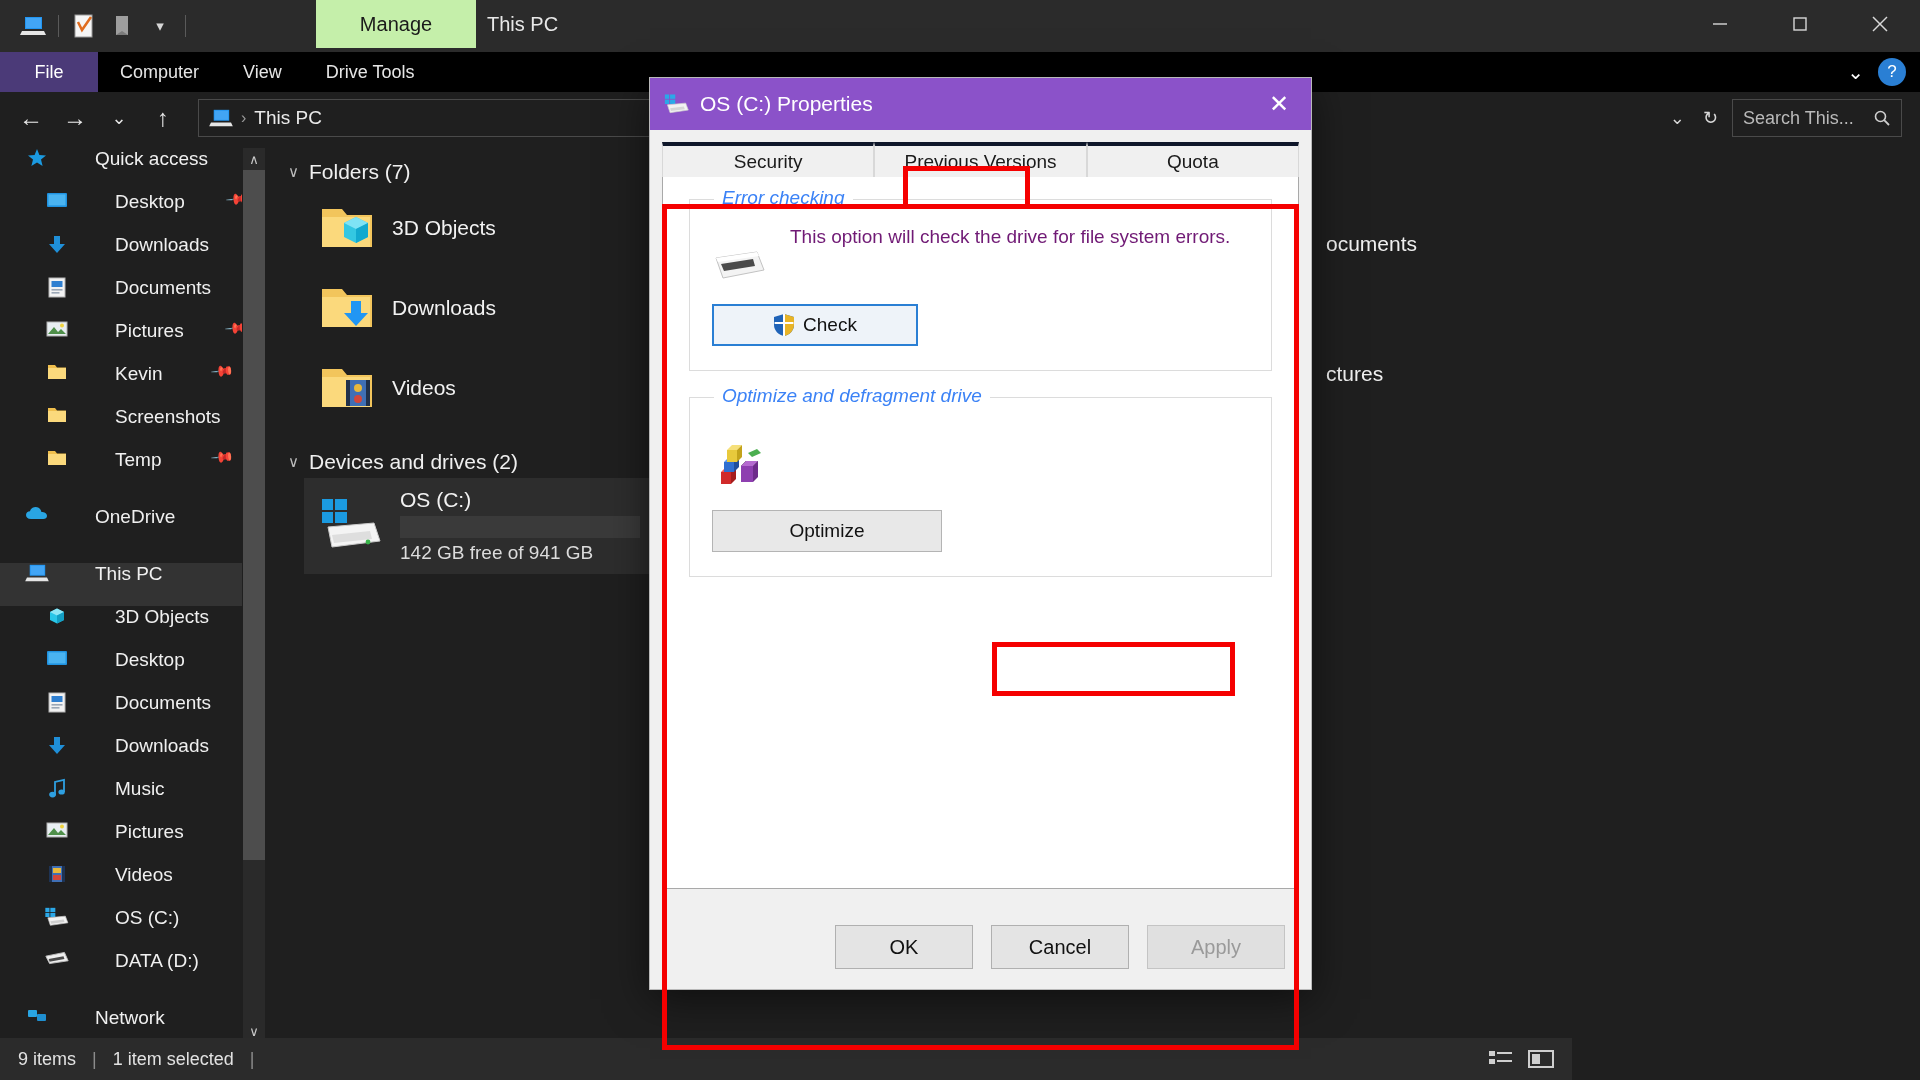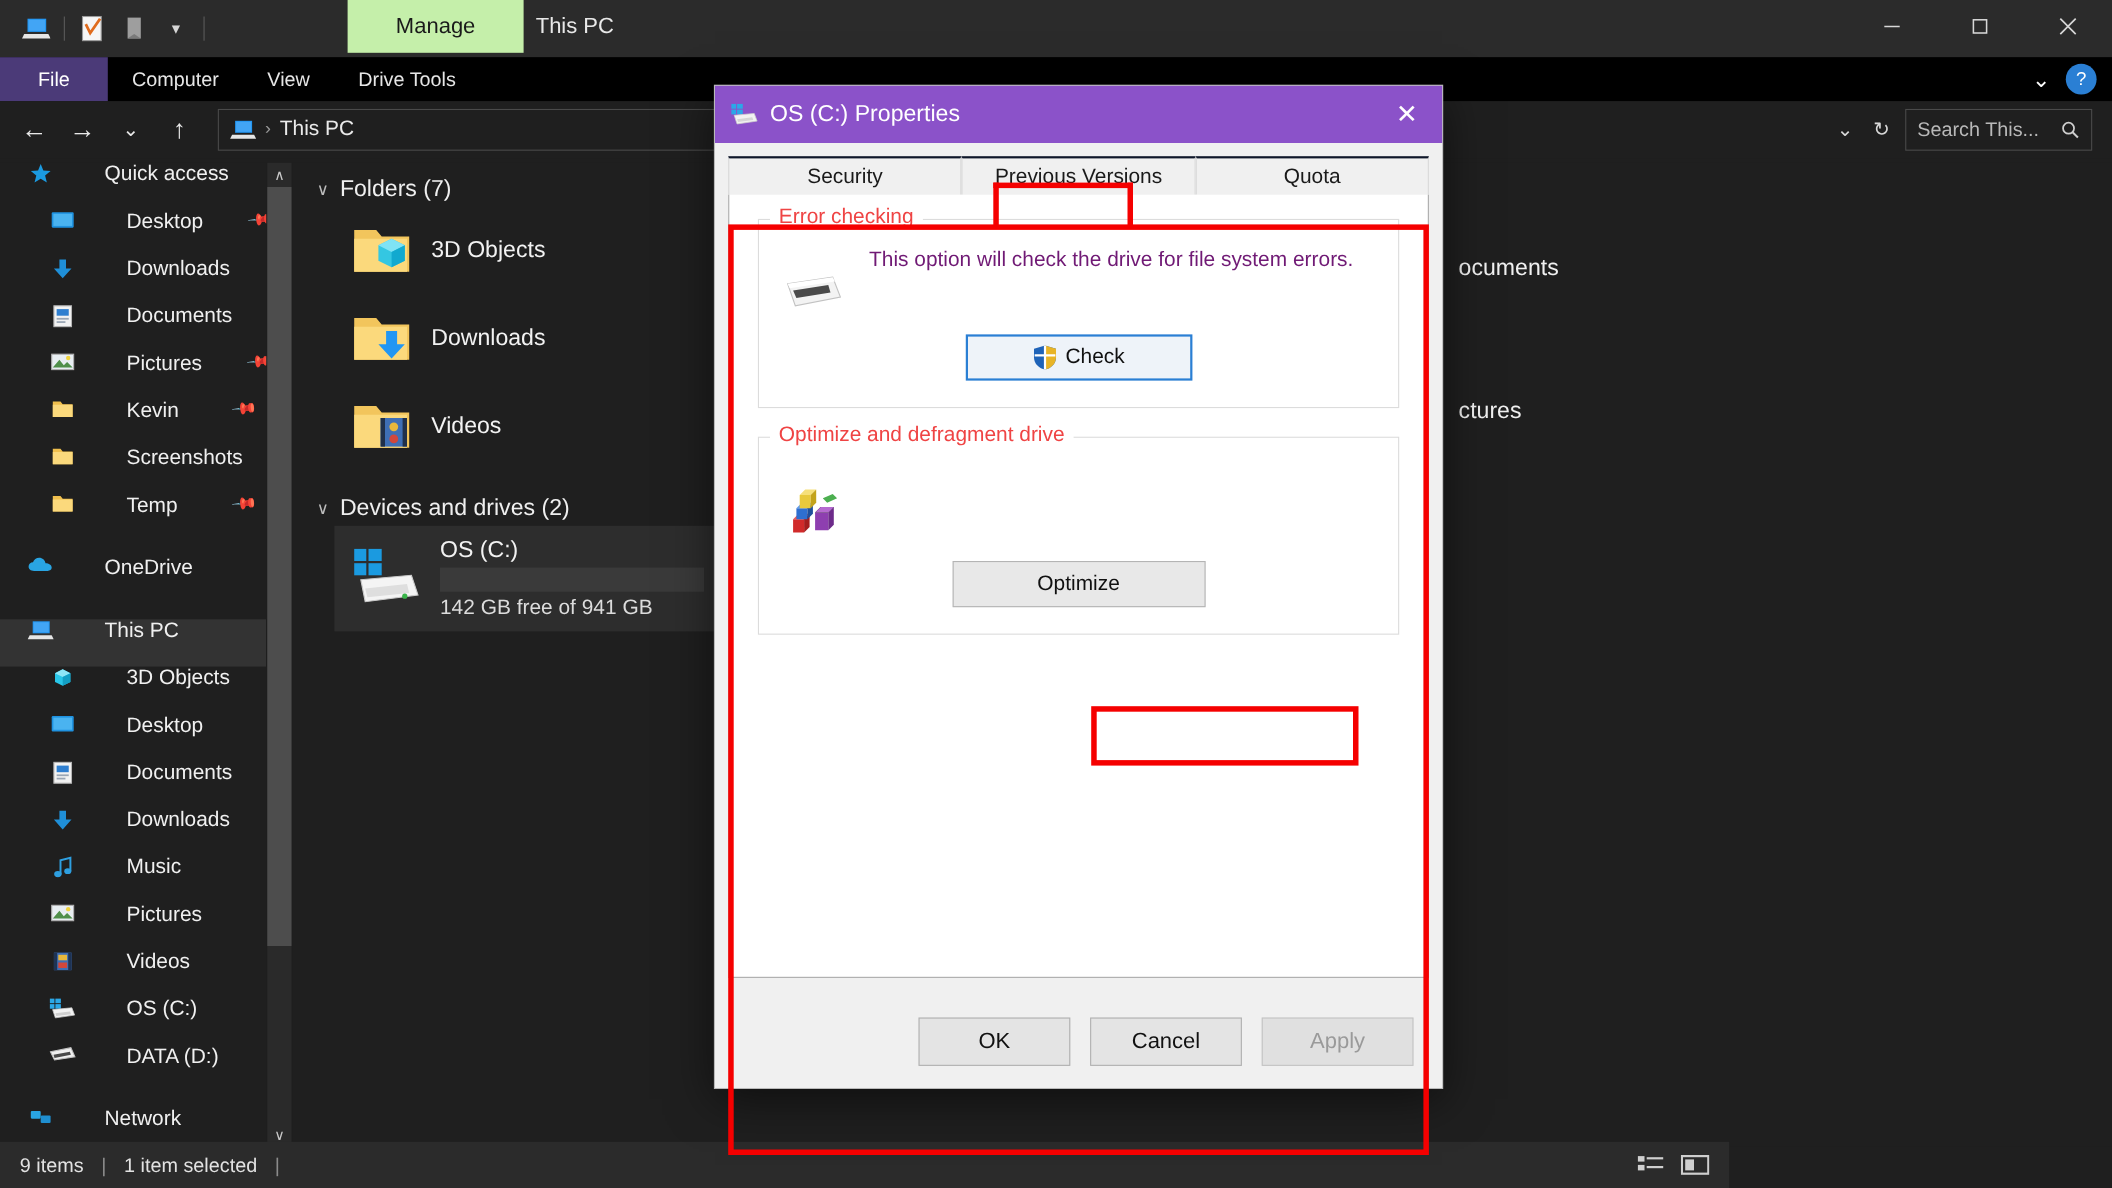--- a/index.html
+++ b/index.html
@@ -158,44 +158,44 @@
     display: flex; align-items: center; justify-content: center;
     color: #fff; font-size: 24px;
   }
   .dlg-body { position: relative; height: 859px; background: #f0f0f0; padding: 12px 12px 0 12px; }
 
   .tabstrip { position: relative; }
   .tabrow { display: flex; }
   .tab {
     flex: 1 1 0; height: 35px; background: #f0f0f0;
     border-left: 1px solid #d8d8d8; border-right: 1px solid #d8d8d8;
-    border-top: 2px solid #0f172a;
+    border-top: 4px solid #0f172a;
     display: flex; align-items: center; justify-content: center;
     font-size: 19px; color: #1a1a1a;
   }
   .tabrow.row2 .tab { border-bottom: 1px solid #a9a9a9; }
   .tab.active {
     background: #fff; border-bottom: 1px solid #fff;
     position: relative; z-index: 3;
   }
 
   .tabpage {
     background: #fff; border: 1px solid #a9a9a9; border-top: none;
     height: 712px; padding: 22px 26px; position: relative;
   }
 
   .group { border: 1px solid #dcdcdc; padding: 20px 22px 24px 22px; position: relative; margin-bottom: 26px; }
   .group-legend {
-    position: absolute; top: -13px; left: 10px; background: #fff;
-    padding: 0 8px; font-size: 19px; color: #ef4444;
+    position: absolute; top: -13px; left: 24px; background: #fff;
+    padding: 0 8px; font-size: 19px; color: #3b82f6; font-style: italic;
   }
   .grow { display: flex; gap: 22px; align-items: flex-start; }
   .gicon { width: 56px; flex: 0 0 56px; display: flex; align-items: center; justify-content: center; padding-top: 26px;}
   .gtext { font-size: 19px; color: #701a75; line-height: 1.42; padding-top: 4px; }
-  .btn-row { display: flex; justify-content: center; margin-top: 22px; }
+  .btn-row { display: flex; justify-content: flex-start; margin-top: 22px; }
   .btn {
     min-width: 206px; height: 42px; background: #e8e8e8;
     border: 1px solid #b4b4b4; font-size: 19px; color: #111;
     display: flex; align-items: center; justify-content: center; gap: 8px;
   }
   .btn.focus { border: 2px solid #2a7fd4; background: #eef3f9; }
   .btn.wide { min-width: 230px; }
 
   .dlg-footer {
     position: absolute; left: 0; right: 0; bottom: 0; height: 84px;

